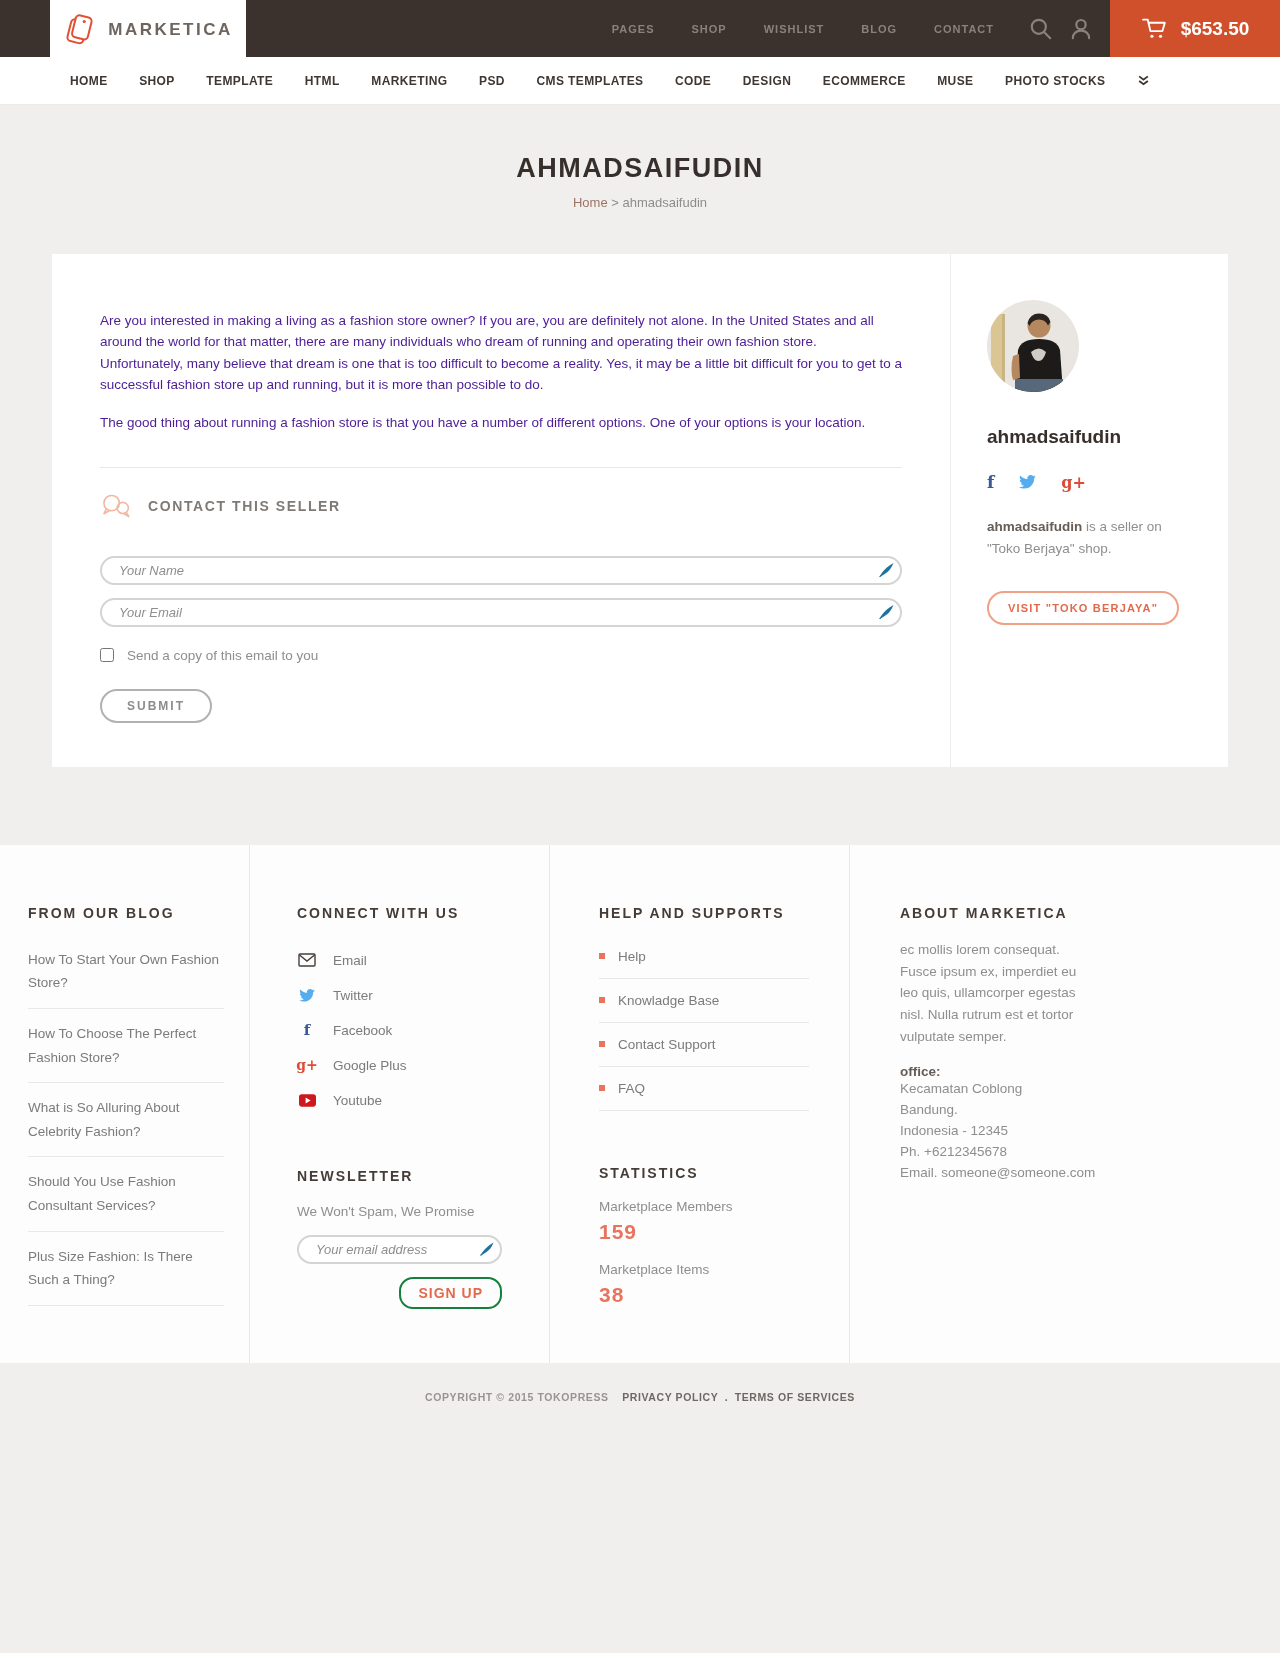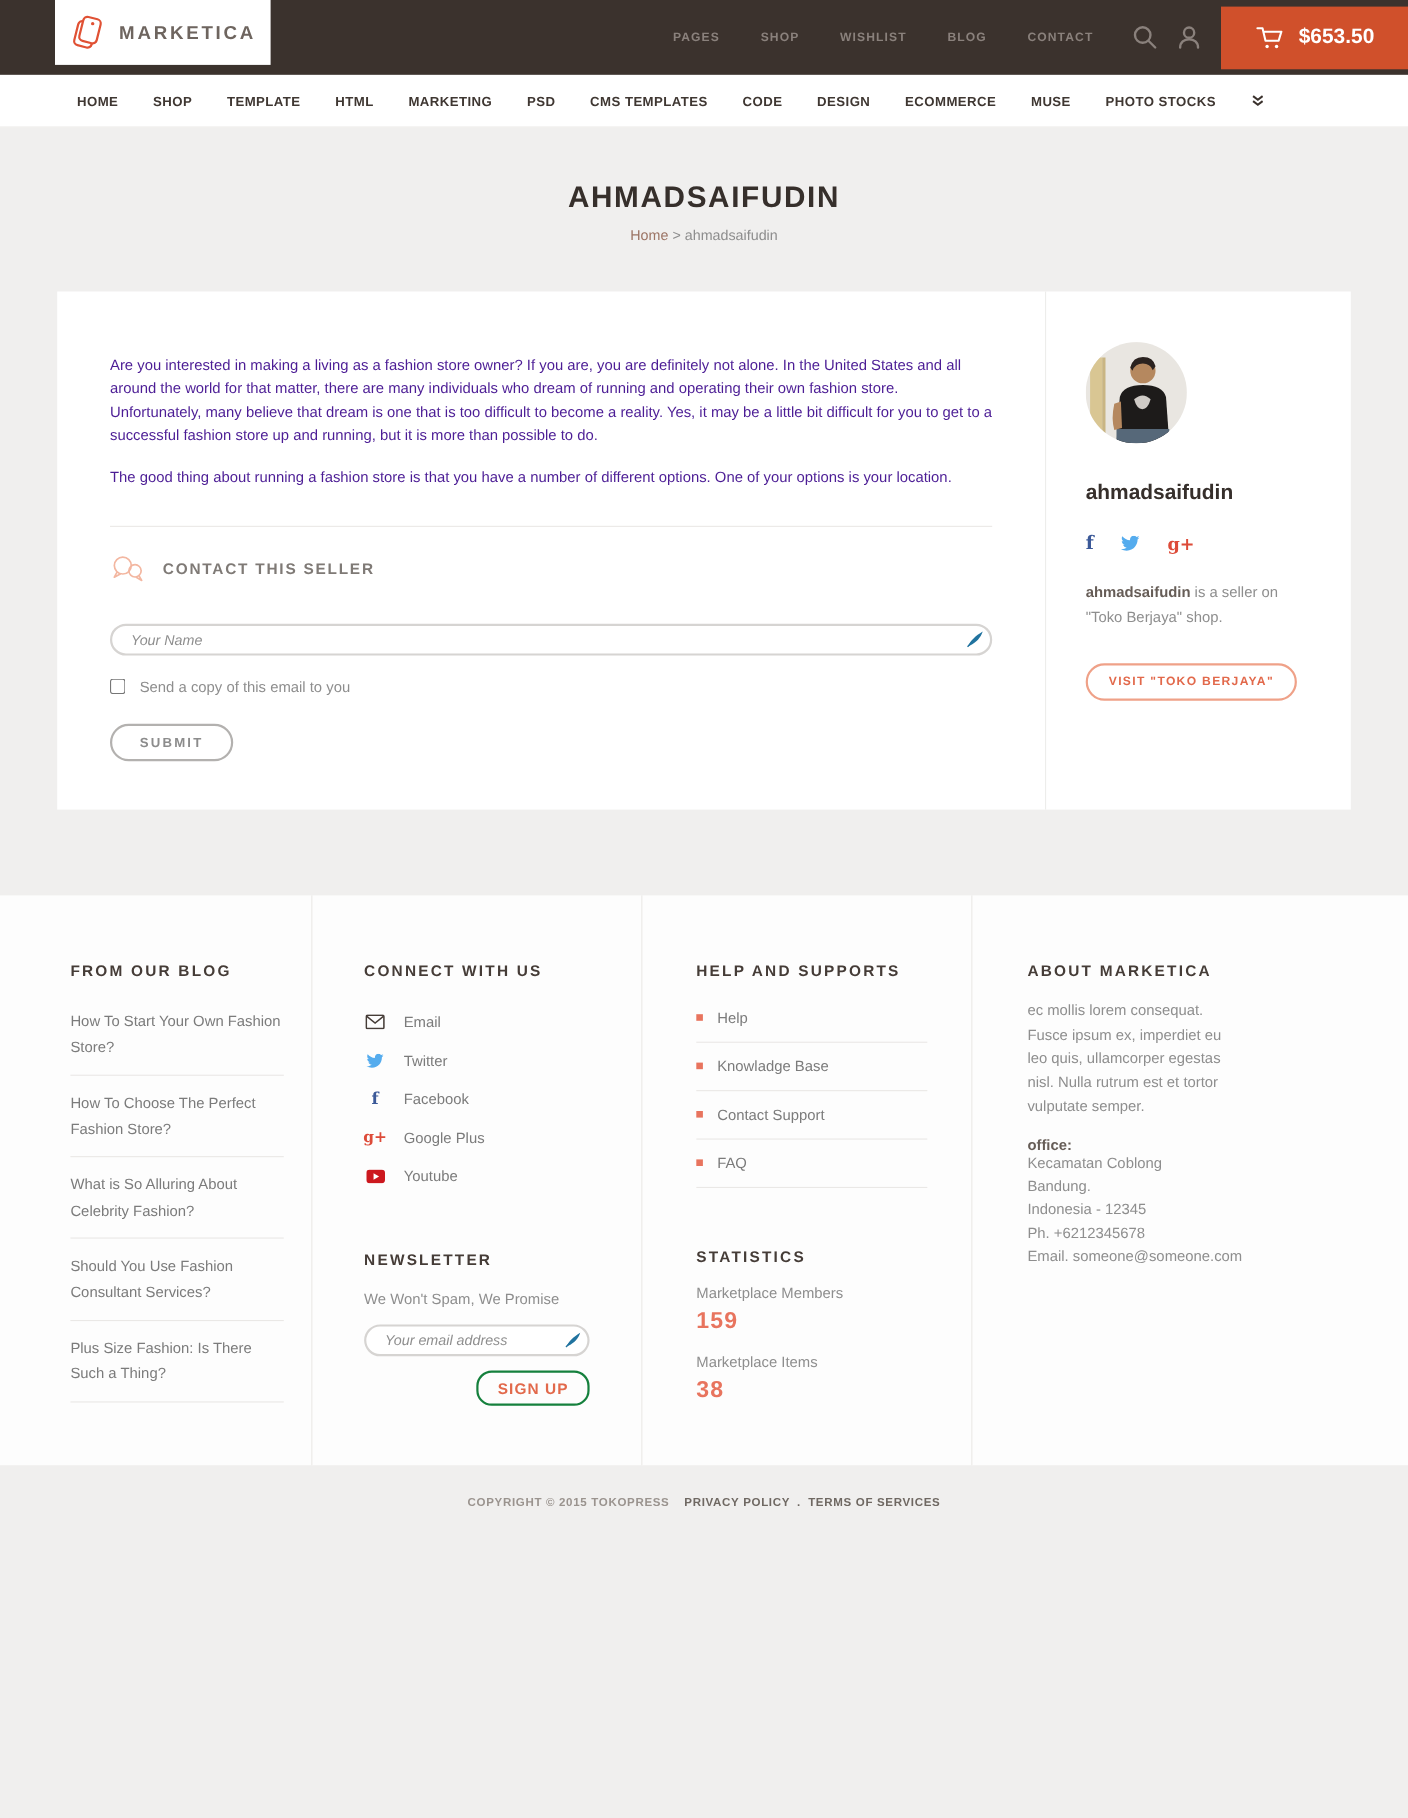--- a/index.html
+++ b/index.html
@@ -7,21 +7,21 @@
   body {
     margin: 0 auto;
     width: 1280px;
     background: #f0efee;
     font-family: "Liberation Sans", sans-serif;
     -webkit-font-smoothing: antialiased;
   }
   a { cursor: pointer; text-decoration: none; }
 
   
-  .topbar { position: relative; height: 68px; background: #3b322d; display: flex; align-items: center; }
+  .topbar { position: relative; height: 57px; background: #3b322d; display: flex; align-items: center; }
   .logo-box {
     position: absolute; left: 50px; top: 0; width: 196px; height: 59px;
     background: #fff; z-index: 5; display: flex; align-items: center; justify-content: center; gap: 11px;
   }
   .brand-text { font-size: 17px; font-weight: bold; letter-spacing: 2.5px; color: #6e655f; }
   .topnav { display: flex; align-items: center; gap: 37px; margin-left: auto; }
   .topnav a { color: #8a817c; font-size: 11px; font-weight: bold; letter-spacing: 1px; }
   .top-icons { display: flex; align-items: center; gap: 14px; margin: 0 16px 0 34px; }
   .top-icons a { display: flex; align-items: center; }
   .cart-box {
@@ -89,21 +89,21 @@
   .seller-desc b { color: #665d57; }
   .visit-btn {
     margin-top: 18px; background: #fff; border: 2px solid #efa188; border-radius: 17px;
     color: #e2694b; font-family: inherit; font-weight: bold; font-size: 11px;
     letter-spacing: 1.2px; padding: 9px 19px; cursor: pointer;
   }
 
   
   .footer { margin-top: 78px; background: #fdfdfd; display: flex; align-items: stretch; }
   .fcol { padding: 60px 26px 54px; }
-  .fcol1 { width: 284px; padding-left: 64px; padding-right: 25px; border-right: 1px solid #eae8e6; }
+  .fcol1 { width: 250px; padding-left: 28px; padding-right: 25px; border-right: 1px solid #eae8e6; }
   .fcol2 { width: 300px; padding-left: 47px; padding-right: 47px; border-right: 1px solid #eae8e6; }
   .fcol3 { width: 300px; padding-left: 49px; padding-right: 40px; border-right: 1px solid #eae8e6; }
   .fcol4 { width: 375px; padding-left: 50px; padding-right: 128px; }
   .fhead { margin: 0; font-size: 14px; font-weight: bold; letter-spacing: 2px; color: #453c37; }
 
   .blog-list { margin-top: 14px; }
   .blog-item {
     display: block; padding: 13px 0; border-bottom: 1px solid #eae8e6;
     color: #7b7b7b; font-size: 13.5px; line-height: 1.75;
   }
@@ -246,20 +246,29 @@
           <circle cx="23.5" cy="15.5" r="5.8"></circle>
           <path d="M27.2 20 L29.8 24.5 L24.3 21.4" stroke-linejoin="round"></path>
         </svg>
       </span>
       <h3>CONTACT THIS SELLER</h3>
     </div>
 
     <div class="contact-form">
       <div class="pill-field">
         <input type="text" placeholder="Your Name" style="">
+        <span class="pen-icon">
+          <svg width="17" height="17" viewBox="0 0 16 16">
+            <path d="M1.5 14.5 C4.2 9.2 8.2 5.2 14.5 1.5 C12.6 7 9.2 10.6 3.6 13.4 Z" fill="#21739f"></path>
+            <path d="M1.5 14.5 L8.5 7.5" stroke="#21739f" stroke-width="1.1"></path>
+          </svg>
+        </span>
+      </div>
+      <div class="pill-field">
+        <input type="text" placeholder="Your Email" style="">
         <span class="pen-icon">
           <svg width="17" height="17" viewBox="0 0 16 16">
             <path d="M1.5 14.5 C4.2 9.2 8.2 5.2 14.5 1.5 C12.6 7 9.2 10.6 3.6 13.4 Z" fill="#21739f"></path>
             <path d="M1.5 14.5 L8.5 7.5" stroke="#21739f" stroke-width="1.1"></path>
           </svg>
         </span>
       </div>
 
       <label class="checkbox-row">
         <input type="checkbox" style="">

